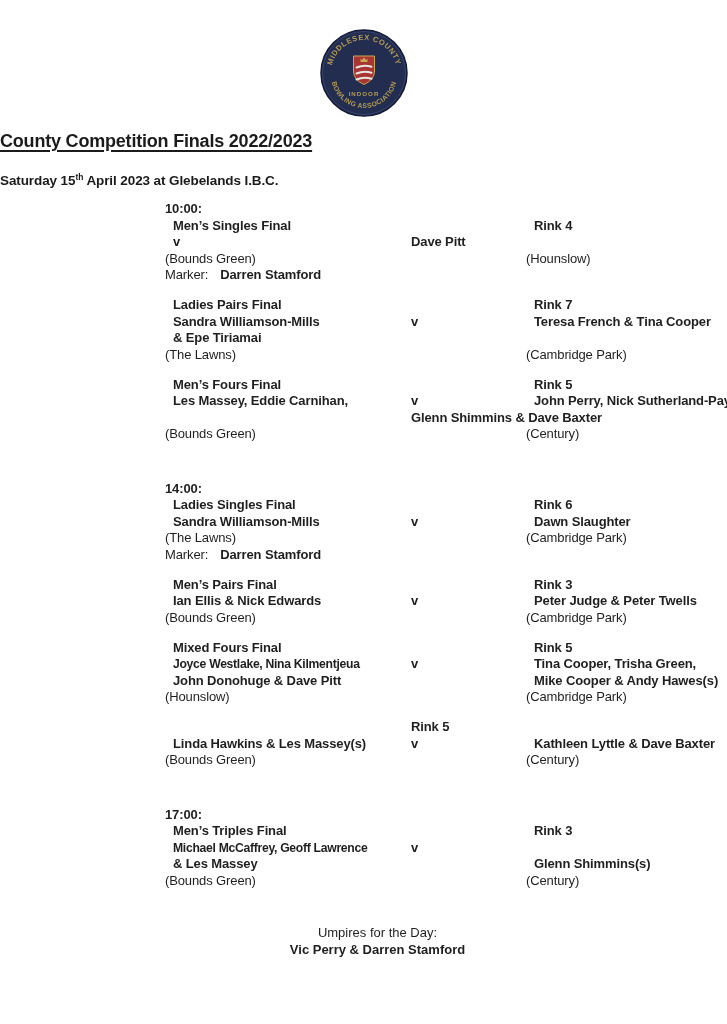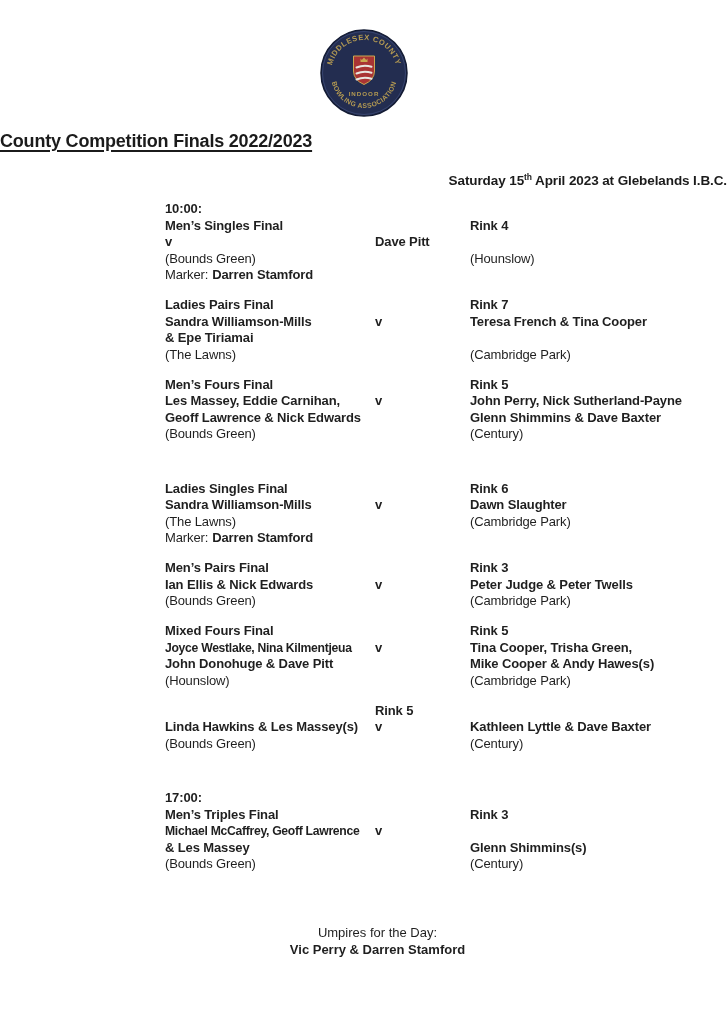--- a/index.html
+++ b/index.html
@@ -5,34 +5,34 @@
   html,body{margin:0;padding:0;background:#ffffff;}
   .page{
     position:relative;width:727px;height:1024px;background:#ffffff;overflow:hidden;
     font-family:"Liberation Sans",sans-serif;color:#202020;
   }
   
   .logo{position:absolute;top:29px;left:50%;margin-left:-44px;width:88px;height:88px;}
   .doc-title{position:absolute;top:131px;left:0;width:100%;
     font-size:18px;font-weight:bold;color:#1b1b1b;letter-spacing:-0.2px;}
   .doc-title .ul{text-decoration:underline;text-decoration-thickness:2px;text-underline-offset:3px;}
-  .doc-subtitle{position:absolute;top:173px;left:0;width:100%;text-align:right;
+  .doc-subtitle{position:absolute;top:173px;left:0;width:100%;text-align:left;
     font-size:13.5px;font-weight:bold;color:#1b1b1b;letter-spacing:-0.1px;}
   .doc-subtitle sup{font-size:8.5px;vertical-align:super;line-height:0;}
   
   .content{position:absolute;top:201px;left:165px;right:0;
     font-size:13px;line-height:16.5px;letter-spacing:-0.12px;color:#1f1f1f;}
   .section{margin-bottom:38px;}
   .section:last-child{margin-bottom:0;}
   .time{font-weight:bold;}
   .match{margin-bottom:13.5px;}
   .match:last-child{margin-bottom:0;}
-  .row{display:grid;grid-template-columns:210px 95px 1fr;}
+  .row{display:grid;grid-template-columns:210px 95px 1fr;gap:28px;}
   .c{white-space:nowrap;}
-  .bold{font-weight:bold;}
+  .bold{font-weight:bold;margin-left:8px;}
   .fit{font-size:12.2px;letter-spacing:-0.3px;}
   .marker-label{margin-right:4px;text-align:center;}
   
   .footer{position:absolute;top:925px;left:0;width:100%;box-sizing:border-box;padding-left:28px;
     text-align:center;font-size:13px;line-height:16.5px;color:#1f1f1f;}
   .footer .l2{font-weight:bold;}
 </style>
 </head>
 <body>
 
@@ -130,34 +130,34 @@
           <span class="c bold">Men’s Fours Final</span>
           <span class="c"></span>
           <span class="c bold">Rink 5</span>
         </div>
         <div class="row">
           <span class="c bold">Les Massey, Eddie Carnihan,</span>
           <span class="c bold">v</span>
           <span class="c bold">John Perry, Nick Sutherland-Payne</span>
         </div>
         <div class="row">
-          <span class="c bold">Geoff Lawrence &amp; Nick Edwards</span>
           <span class="c"></span>
           <span class="c bold">Glenn Shimmins &amp; Dave Baxter</span>
         </div>
         <div class="row">
           <span class="c">(Bounds Green)</span>
           <span class="c"></span>
           <span class="c">(Century)</span>
         </div>
       </div>
     </div>
 
     <div class="section">
       <div class="row">
+          <span class="c time">14:00:</span>
           <span class="c"></span>
           <span class="c"></span>
         </div>
 
       <div class="match">
         <div class="row">
           <span class="c bold">Ladies Singles Final</span>
           <span class="c"></span>
           <span class="c bold">Rink 6</span>
         </div>

